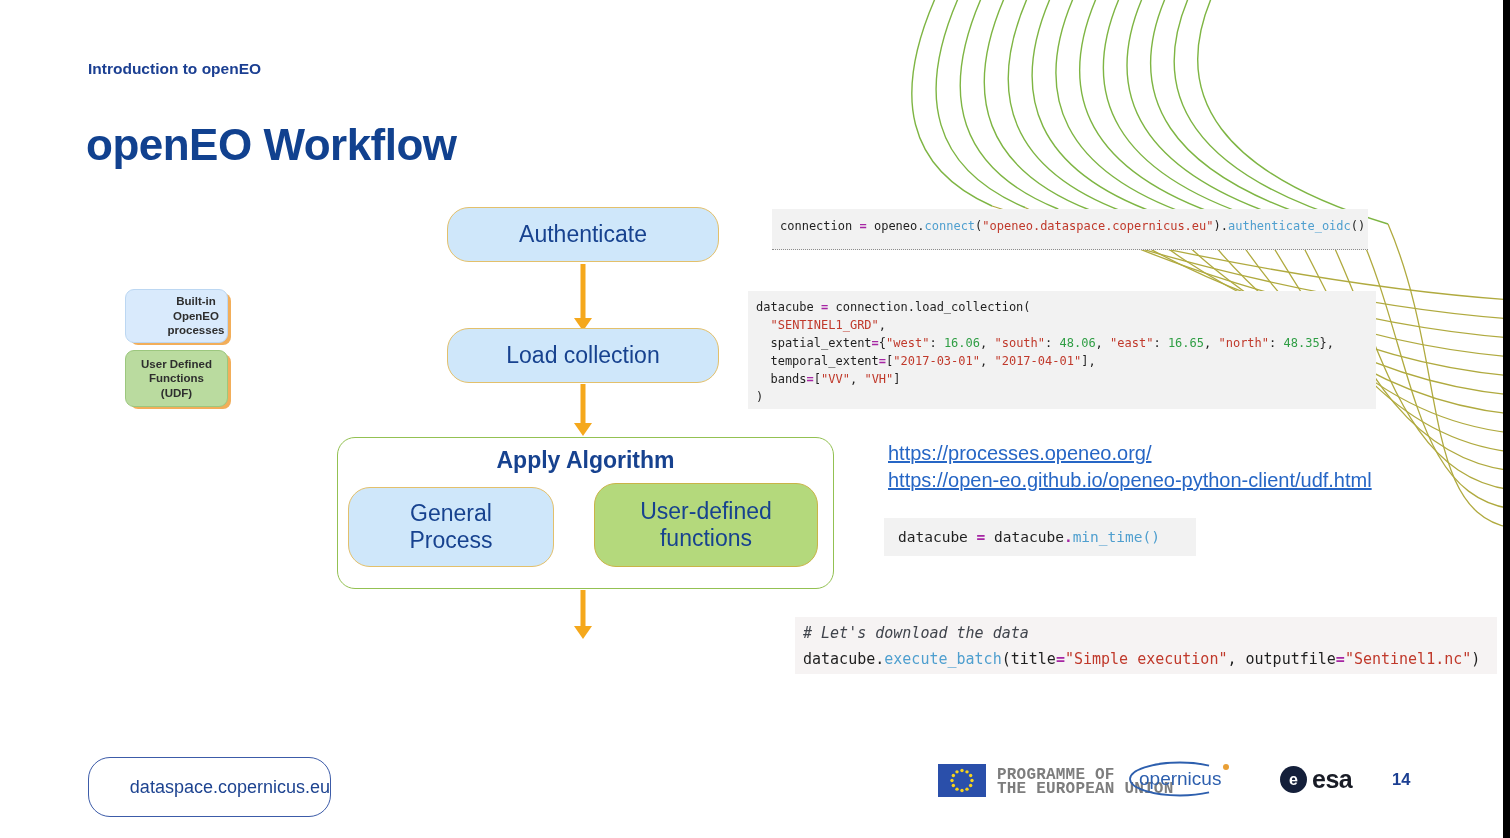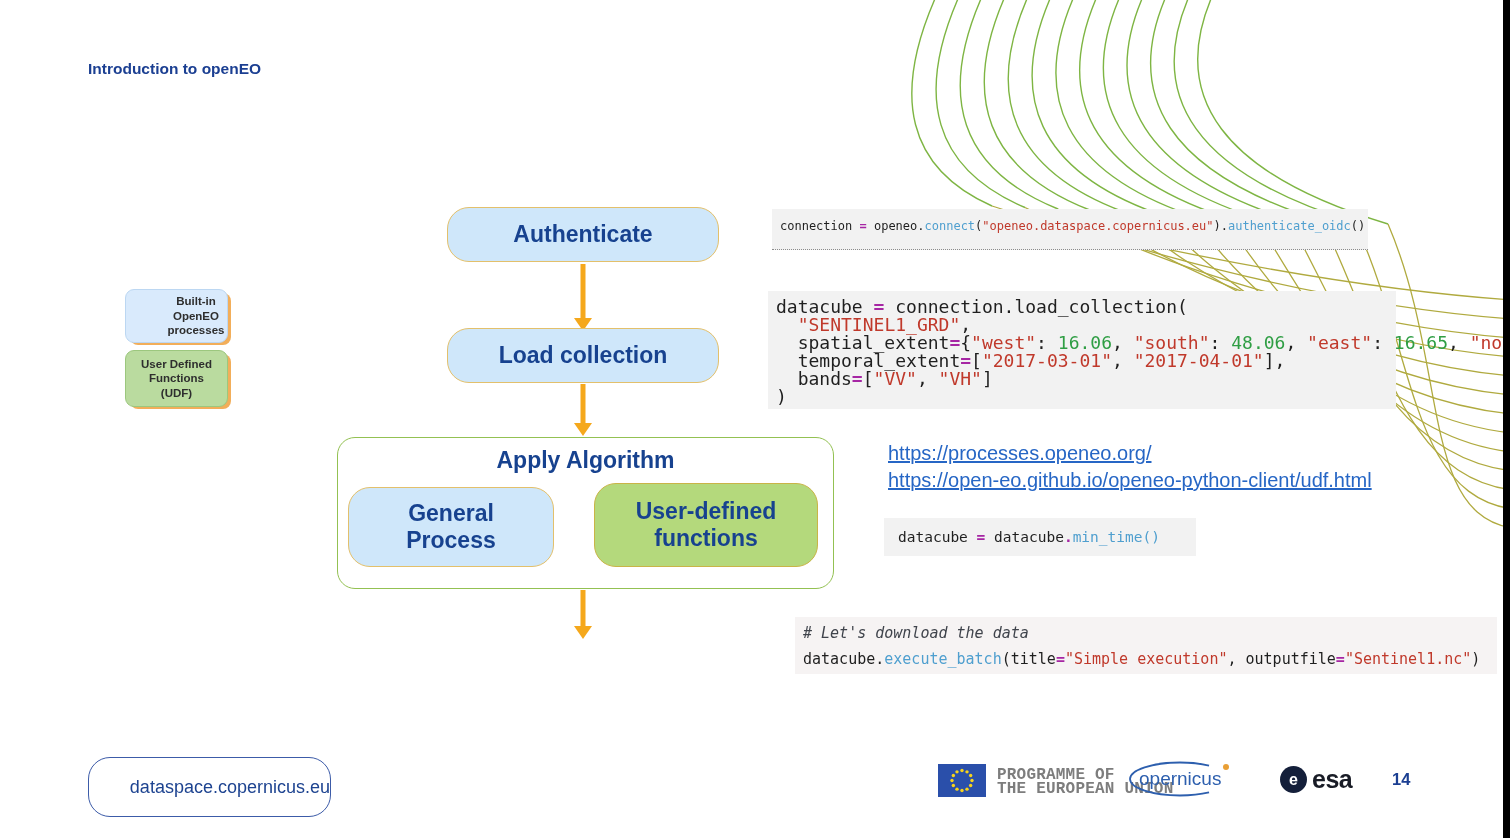--- a/index.html
+++ b/index.html
@@ -16,38 +16,38 @@
   .legend-box{width:103px;border-radius:9px;display:flex;align-items:center;justify-content:center;
               text-align:center;font-size:11.5px;line-height:14.5px;font-weight:600;color:#2e2e2e;
               white-space:pre-line;box-sizing:border-box;}
   .legend-builtin{left:125px;top:289px;height:54px;background:#d9eafc;border:1px solid #bcd7f2;
                   box-shadow:4px 3px 0 -1px #f2ae5a;padding-left:39px;}
   .legend-udf{left:125px;top:350px;height:57px;background:#badb9f;border:1px solid #9cc77e;
               box-shadow:4px 3px 0 -1px #f2ae5a;}
 
   
   .flow-box{background:#cfe7fa;border:1.6px solid #e3c06b;border-radius:22px;display:flex;
-            align-items:center;justify-content:center;color:#17428f;font-weight:700;font-size:23px;
+            align-items:center;justify-content:center;color:#17428f;font-weight:400;font-size:23px;
             box-sizing:border-box;text-align:center;white-space:pre-line;line-height:27px;}
   .fb-auth{left:447px;top:207px;width:272px;height:55px;}
   .fb-load{left:447px;top:328px;width:272px;height:55px;}
   .fb-write{left:447px;top:640px;width:272px;height:55px;}
   .apply{left:337px;top:437px;width:497px;height:152px;background:#ffffff;border:1.6px solid #93c152;
          border-radius:18px;box-sizing:border-box;}
   .apply-title{left:337px;top:447px;width:497px;text-align:center;color:#17428f;font-weight:700;font-size:23px;}
   .fb-general{left:348px;top:487px;width:206px;height:80px;}
   .fb-udfbox{left:594px;top:483px;width:224px;height:84px;background:#b4d97c;border-color:#c9b447;}
 
   
   .code{position:absolute;z-index:1;background:#f2f2f2;font-family:"DejaVu Sans Mono",monospace;
         color:#1f1f1f;box-sizing:border-box;}
   .code .code-line{white-space:pre;}
   .code1{left:772px;top:209px;width:596px;height:41px;font-size:12px;line-height:27px;padding:4px 8px 0;
          border-bottom:1.5px dotted #8c8c8c;text-align:right;}
-  .code2{left:768px;top:291px;width:628px;height:118px;font-size:18px;line-height:18px;padding:7px 8px;}
+  .code2{left:748px;top:291px;width:628px;height:118px;font-size:12px;line-height:18px;padding:7px 8px;}
   .code3{left:884px;top:518px;width:312px;height:38px;font-size:14.5px;line-height:38px;padding:0 0 0 14px;}
   .code4{left:795px;top:617px;width:702px;height:57px;font-size:15px;line-height:26px;padding:3px 8px;
          background:#f6f3f3;}
   .c-plain{color:#1f1f1f;}
   .c-op{color:#a626a4;font-weight:600;}
   .c-fn{color:#4f9fcf;}
   .c-str{color:#c0392b;}
   .c-num{color:#2f9e44;}
   .c-comment{color:#3f434b;font-style:italic;}
 
@@ -111,20 +111,21 @@
         <rect x="580.5" y="384" width="5" height="40" fill="#f5a81c"></rect>
         <polygon points="574,423 592,423 583,436" fill="#f5a81c"></polygon>
       </g>
       <g>
         <rect x="580.5" y="590" width="5" height="37" fill="#f5a81c"></rect>
         <polygon points="574,626 592,626 583,639" fill="#f5a81c"></polygon>
       </g>
     </svg>
 
   <div class="layer kicker">Introduction to openEO</div>
+  <div class="layer title">openEO Workflow</div>
 
   <div class="layer legend-box legend-builtin">
     <span>Built-in
 OpenEO
 processes</span>
   </div>
   <div class="layer legend-box legend-udf">
     <span>User Defined
 Functions
 (UDF)</span>

